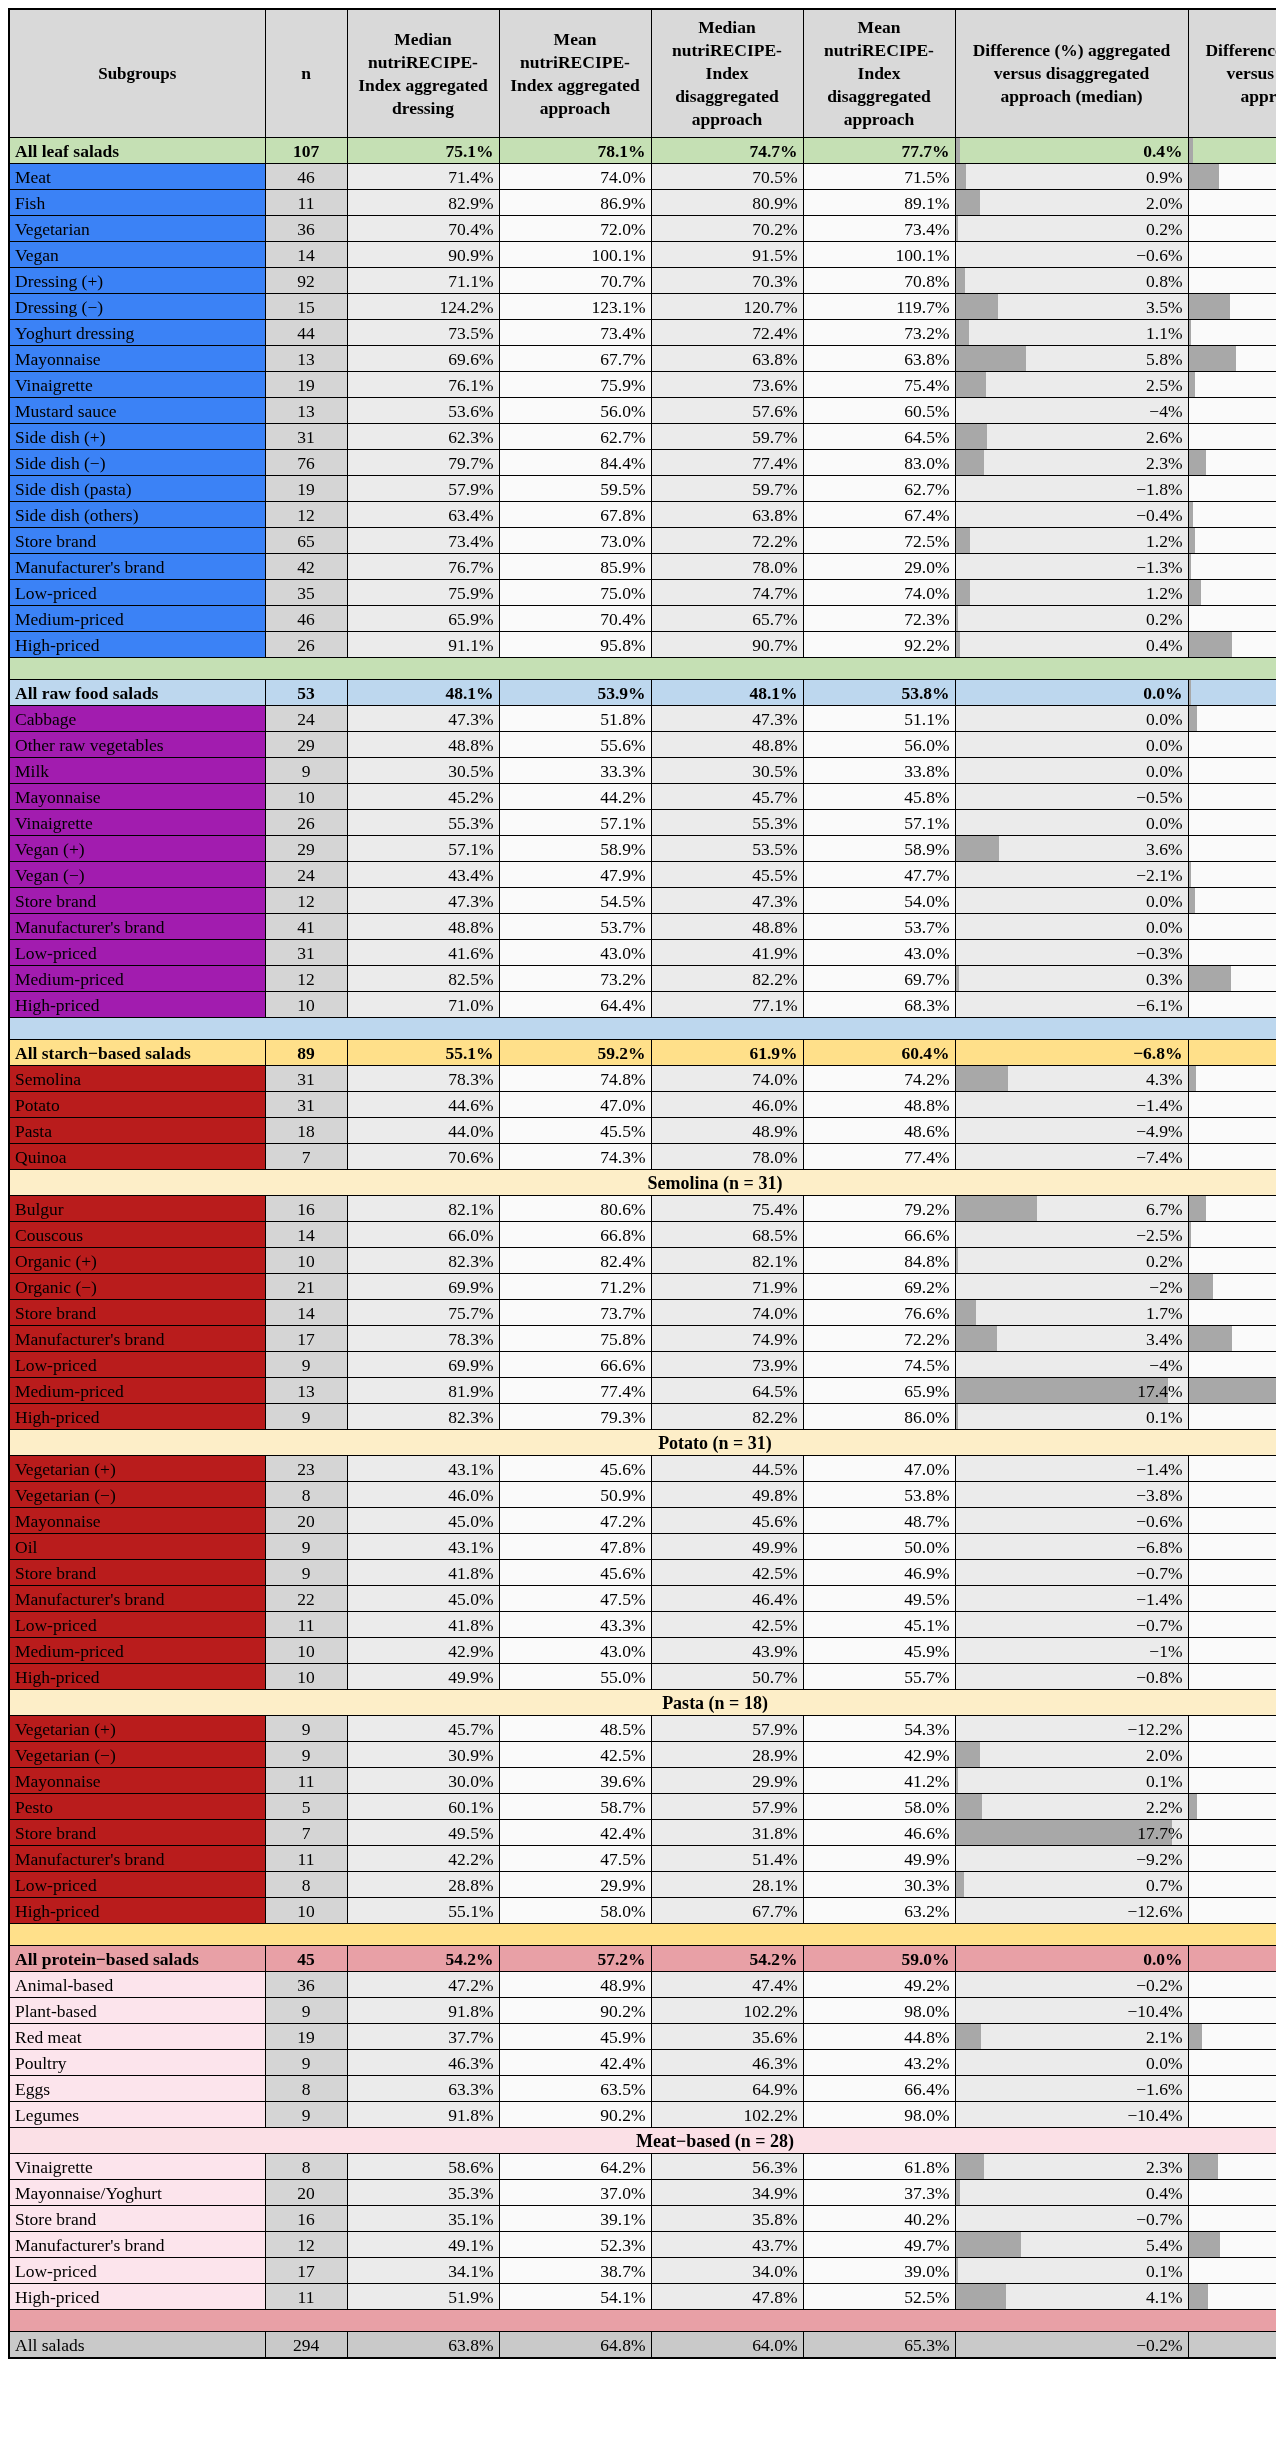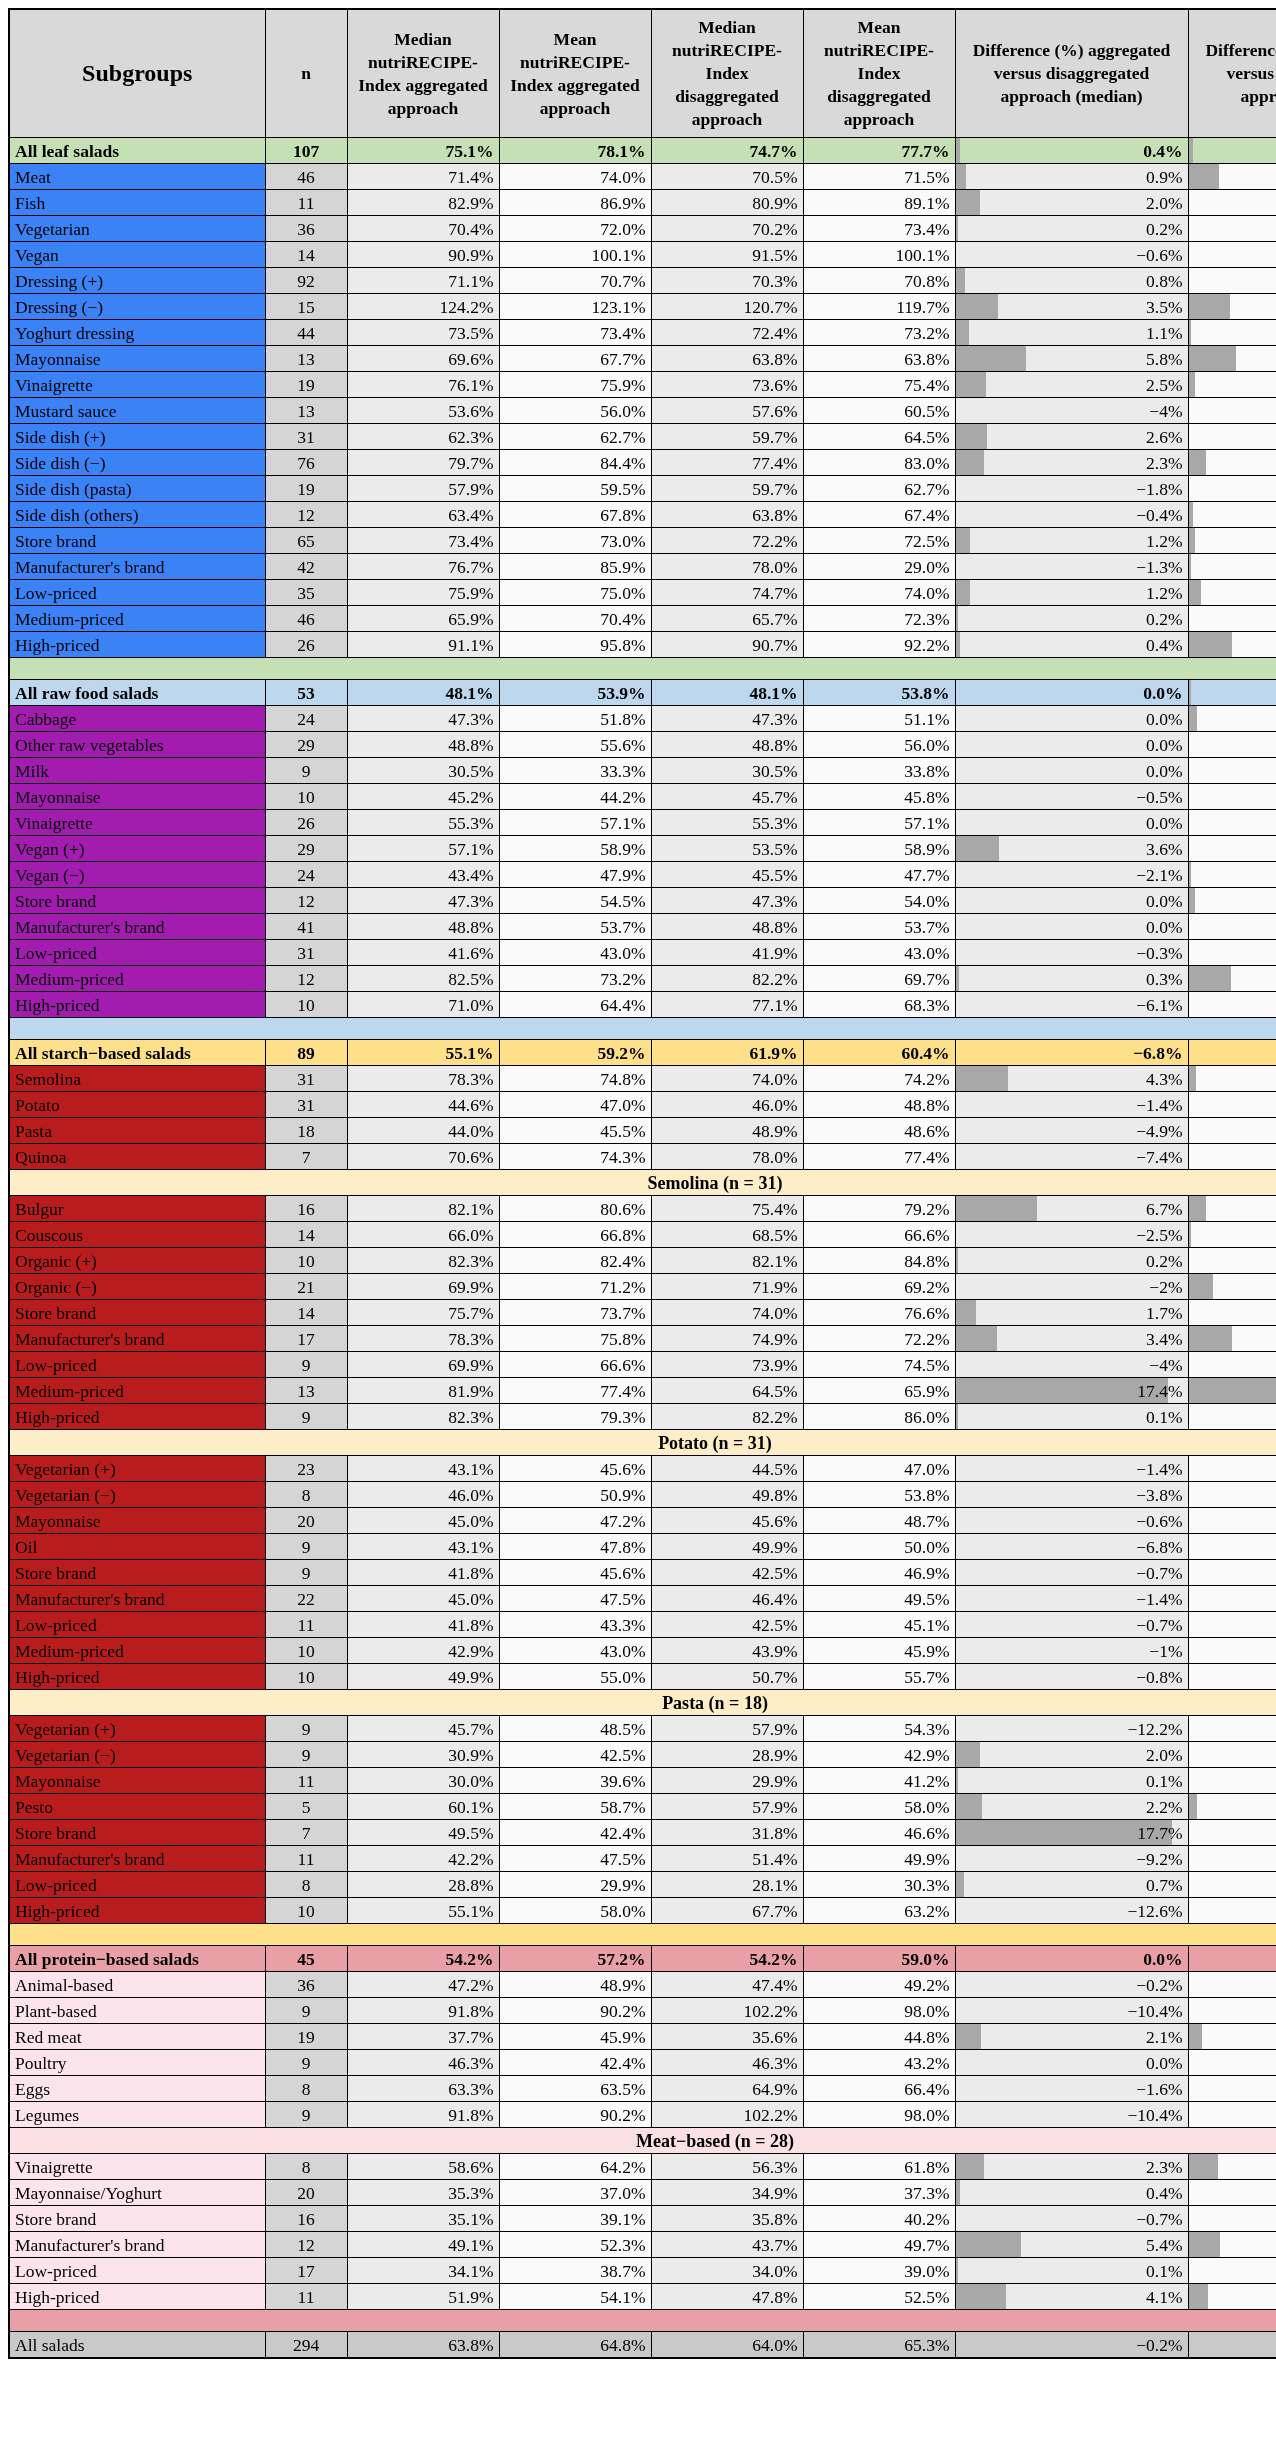--- a/index.html
+++ b/index.html
@@ -32,21 +32,21 @@
   thead th{
     background:#d9d9d9;
     font-weight:bold;
     text-align:center;
     vertical-align:middle;
     white-space:normal;
     line-height:1.32;
     padding:6px 4px;
     height:auto;
   }
-  thead th.h-sub{font-size:24px;font-family:Liberation Serif, serif;}
+  thead th.h-sub{font-size:17px;font-family:Liberation Serif, serif;}
   td.sub{text-align:left;}
   td.n{text-align:center;background:#d5d5d5;}
   td.val{text-align:right;}
   td.v1{background:#ebebeb;}
   td.v2{background:#fafafa;}
   td.v3{background:#ebebeb;}
   td.v4{background:#fafafa;}
   td.diff{
     text-align:right;
     position:relative;
@@ -106,21 +106,21 @@
         <col class="c-v">
         <col class="c-v">
         <col class="c-v">
       <col class="c-d">
         <col class="c-d">
     </colgroup>
     <thead>
       <tr>
         <th class="h-sub">Subgroups</th>
         <th>n</th>
-        <th>Median nutriRECIPE-Index aggregated approach</th>
+        <th>Median nutriRECIPE-Index aggregated dressing</th>
         <th>Mean nutriRECIPE-Index aggregated approach</th>
         <th>Median nutriRECIPE-Index disaggregated approach</th>
         <th>Mean nutriRECIPE-Index disaggregated approach</th>
         <th>Difference (%) aggregated versus disaggregated approach (median)</th>
         <th>Difference (%) aggregated versus disaggregated approach (mean)</th>
       </tr>
     </thead>
     <tbody id="tbody">
         <tr class="total leaf">
           <td class="sub">All leaf salads</td>

